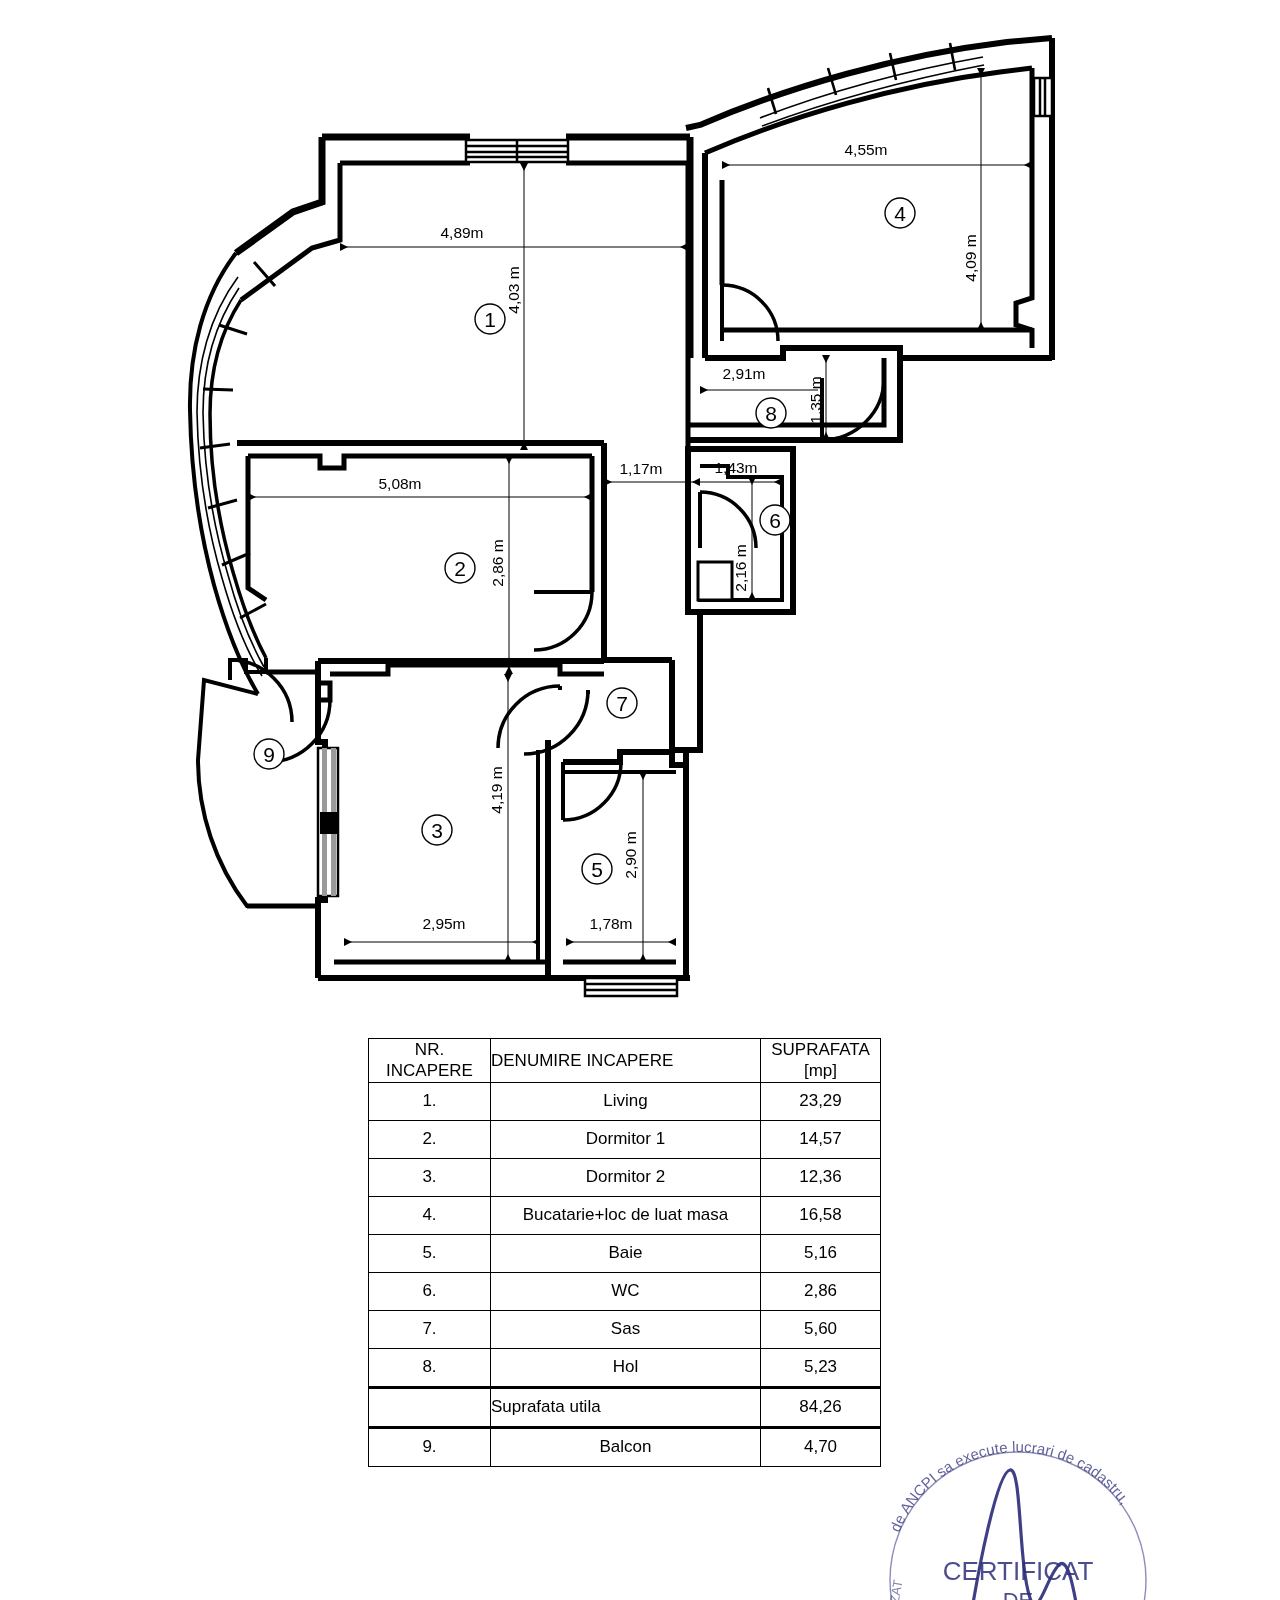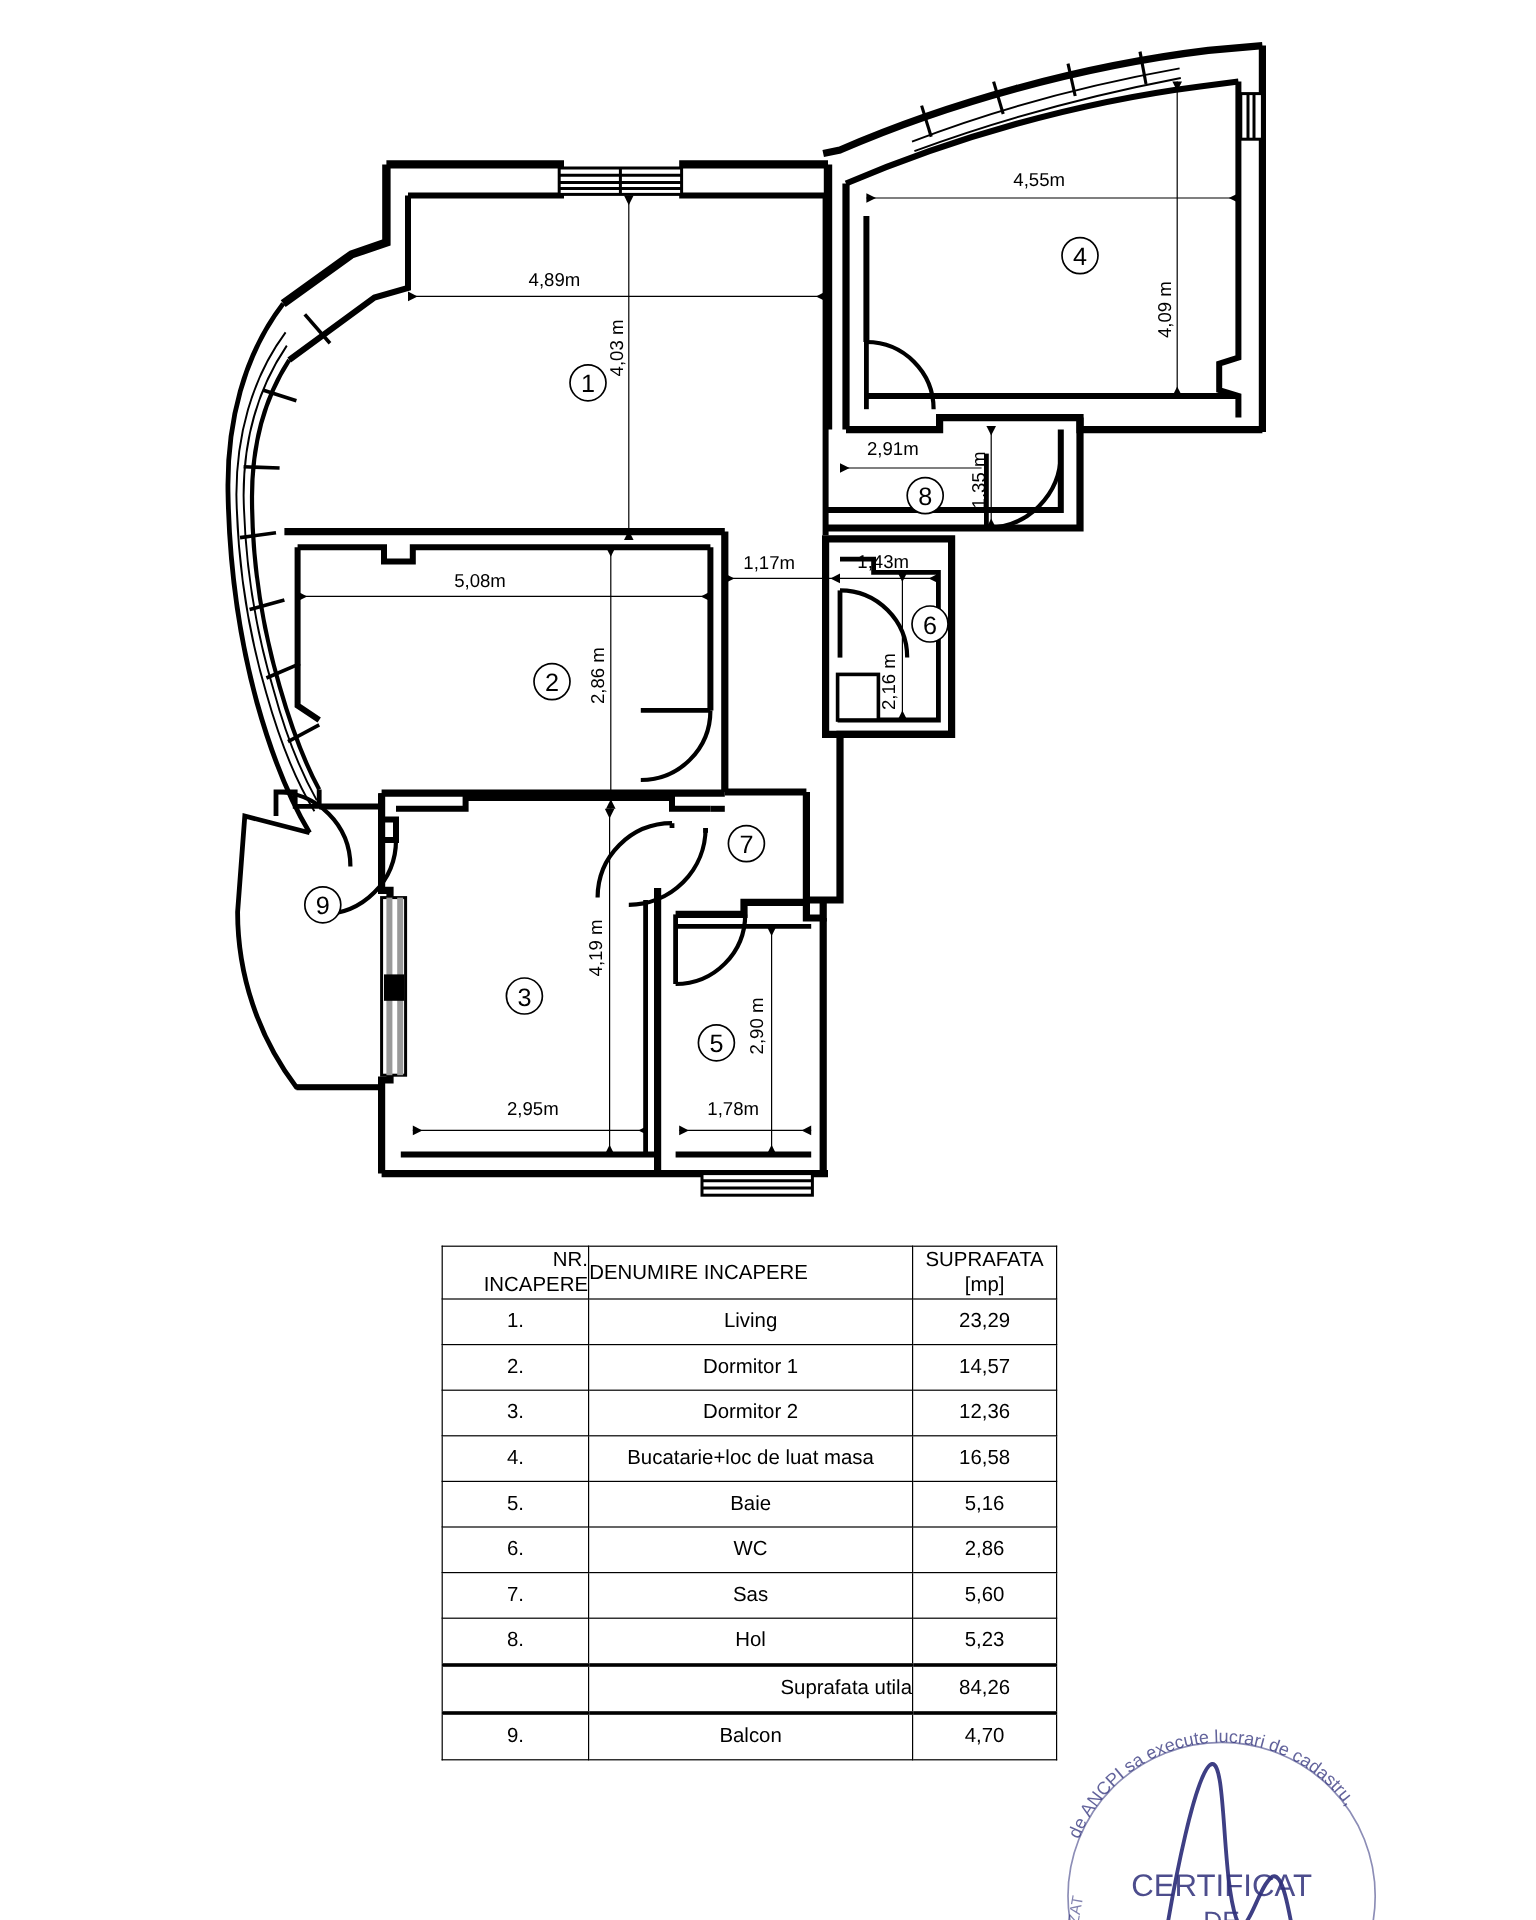--- a/index.html
+++ b/index.html
@@ -49,27 +49,27 @@
   col.c-nr { width: 122px; }
   col.c-name { width: 270px; }
   col.c-area { width: 120px; }
 
   th.hd {
     height: 68px;
     vertical-align: middle;
     font-size: 17px;
     line-height: 1.25;
   }
-  th.hd-nr { text-align: right; padding-left: 16px; }
+  th.hd-nr { text-align: center; padding-left: 16px; }
   th.hd-name { text-align: left; padding-left: 16px; }
   th.hd-area { }
   td.nr { text-align: center; }
   td.name { text-align: center; padding-left: 36px; }
   td.area { text-align: center; }
-  td.name-sum { text-align: right; padding-left: 36px; }
+  td.name-sum { text-align: left; padding-left: 36px; }
   tr.thick-top > td { border-top-width: 3px; }
 
   .stamp {
     position: absolute;
     left: 868px;
     top: 1412px;
     width: 300px;
     height: 300px;
     pointer-events: none;
   }

